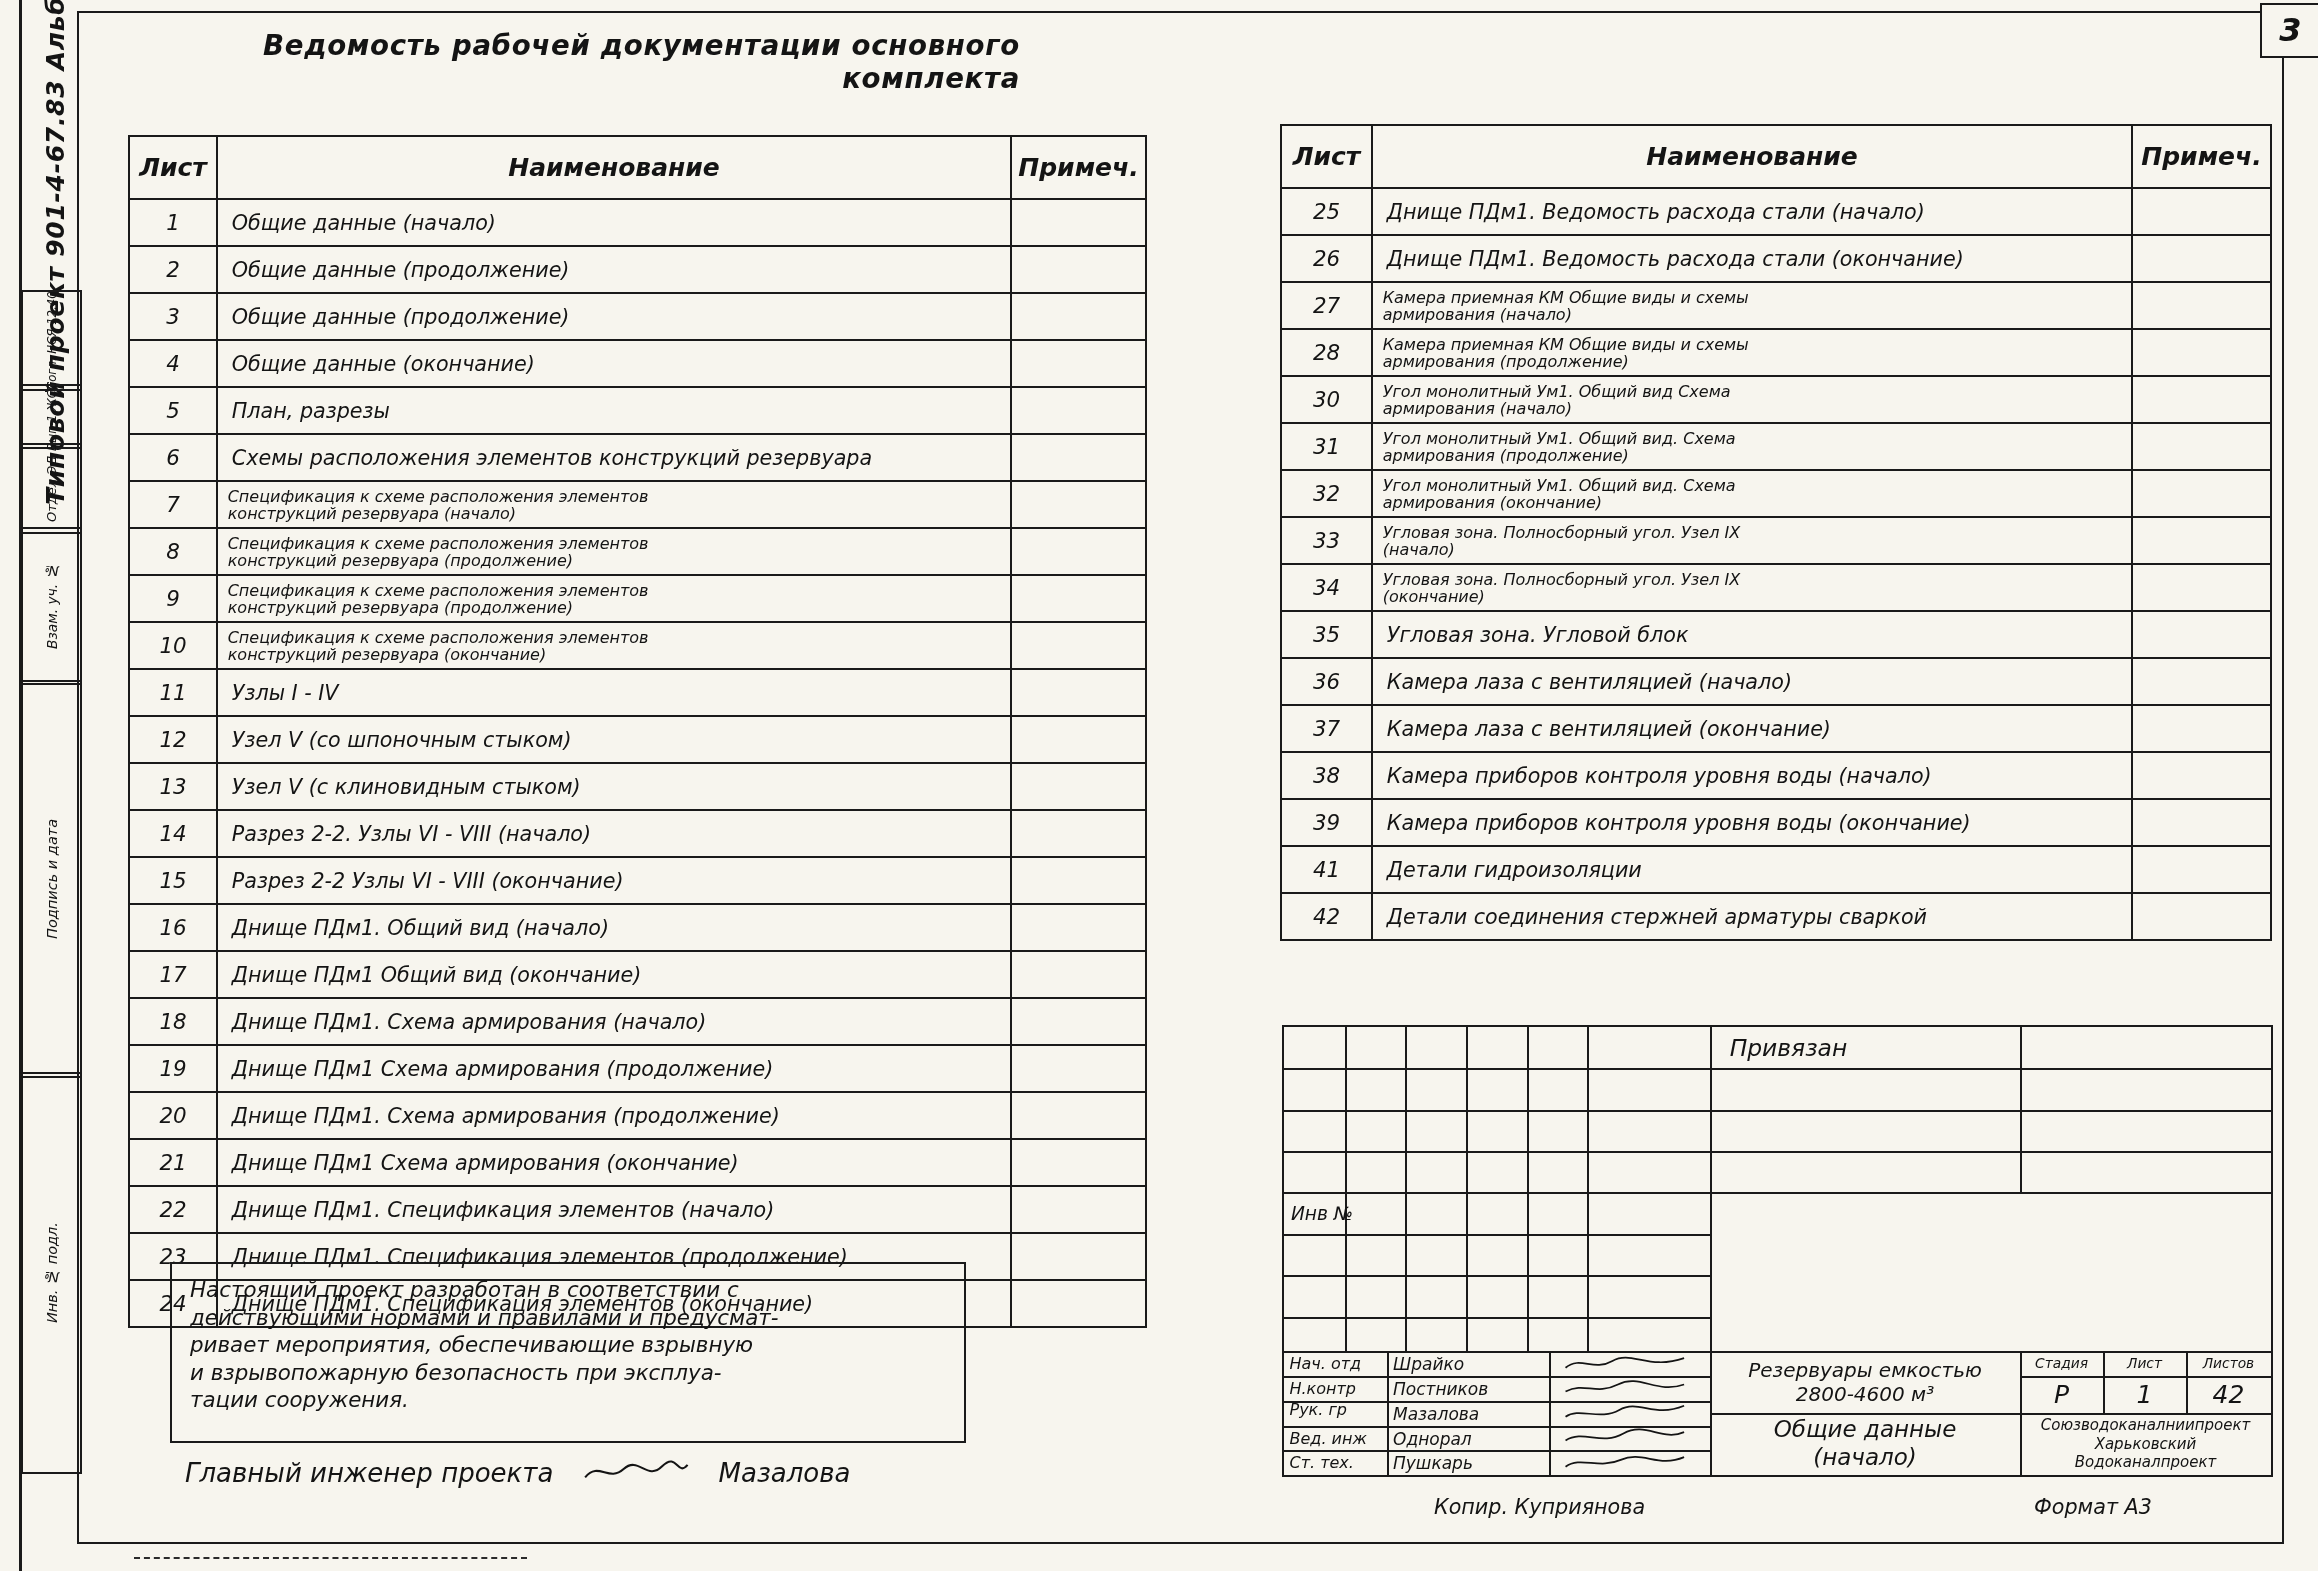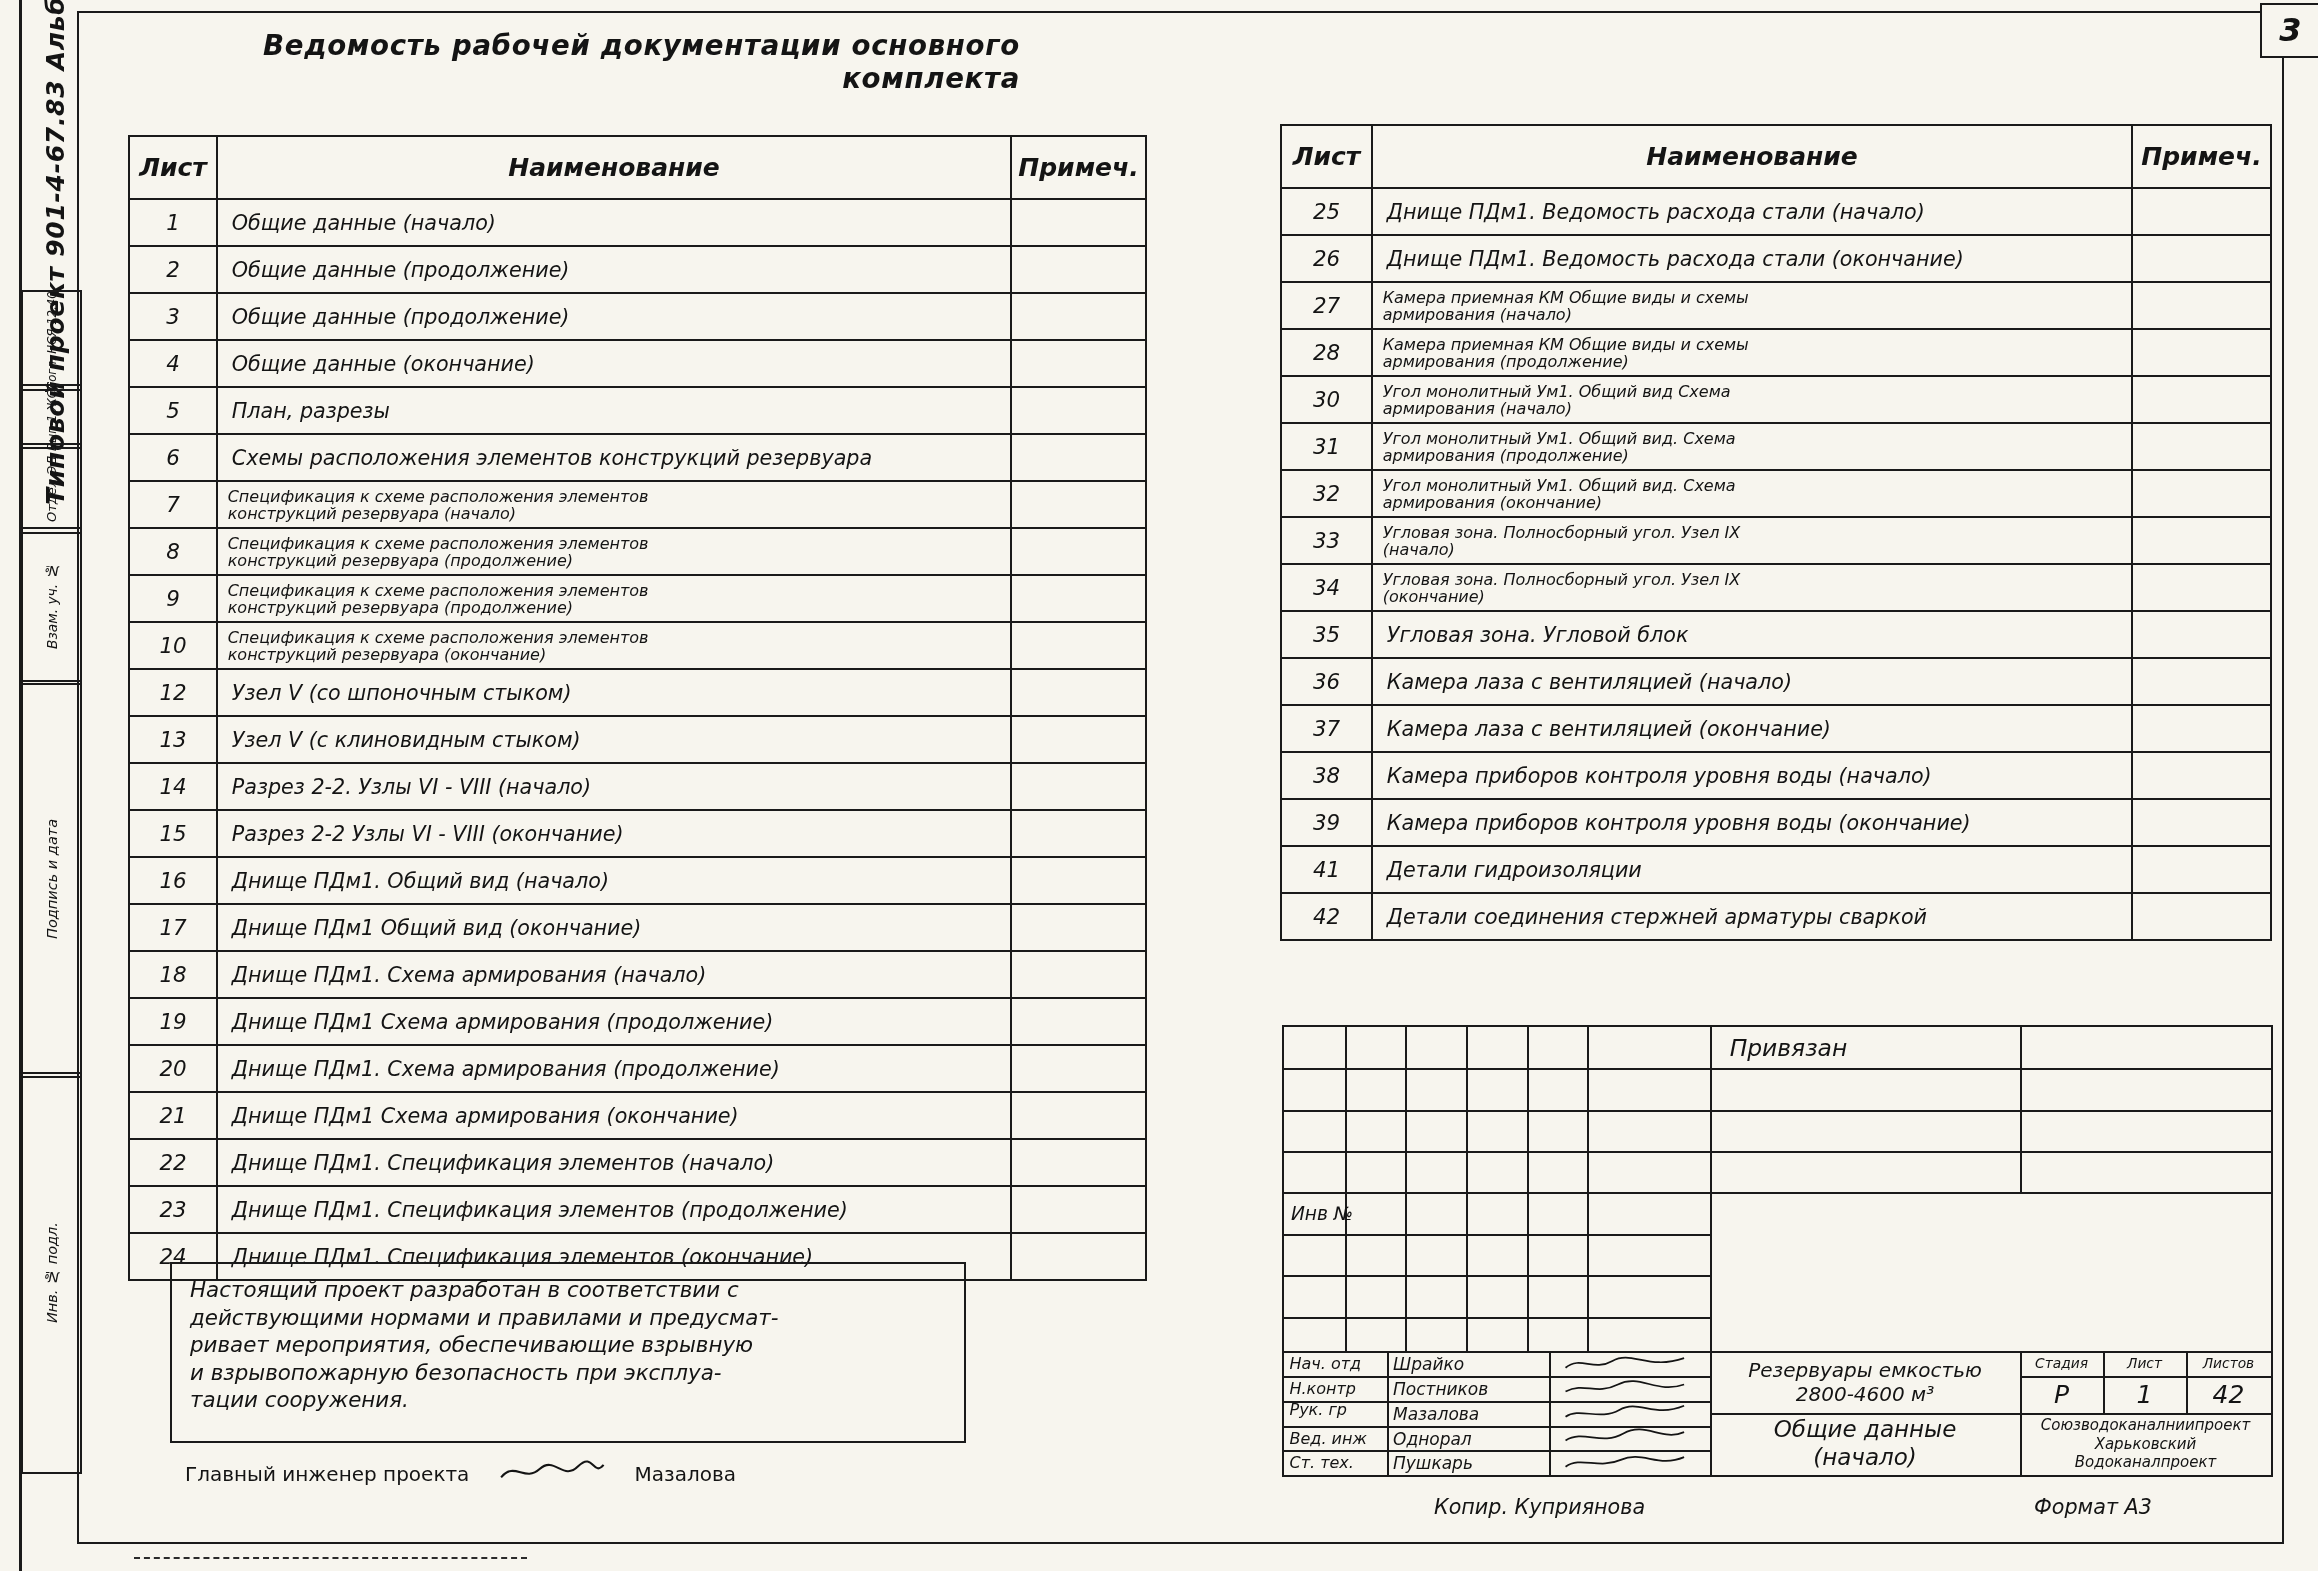--- a/index.html
+++ b/index.html
@@ -49,22 +49,22 @@
   #left-table{left:128px;top:135px;width:1018px}
   #right-table{left:1280px;top:124px;width:990px}
 
   .note-box{
     position:absolute;left:170px;top:1262px;width:796px;height:181px;border:2.8px solid #1a1a1a;
     padding:12.4px 6.9px 6.9px 18px;box-sizing:border-box;
     font-size:21.4px;font-style:italic;line-height:1.28;white-space:pre-line;
   }
   .chief-line{
     position:absolute;left:185px;top:1458px;width:779px;
-    display:flex;align-items:flex-end;gap:27.6px;
-    font-size:20px;
+    display:flex;align-items:flex-start;gap:27.6px;
+    font-size:26px;font-style:italic;
   }
 
   .title-block{position:absolute;left:1282px;top:1025px;width:987px;height:448px;border:2.8px solid #1a1a1a;box-sizing:content-box}
   .tb-h{position:absolute;height:2.1px;background:#1a1a1a}
   .tb-v{position:absolute;width:2.1px;background:#1a1a1a}
   .tb-cell{position:absolute;display:flex;align-items:center;justify-content:center;font-style:italic;text-align:center;white-space:pre-line}
   .tb-left{justify-content:flex-start;text-align:left}
 
   .sig{display:inline-block}
   .dash-artifact{position:absolute;left:134px;top:1557px;width:393px;border-top:2.8px dashed #2a2a2a}
@@ -154,20 +154,25 @@
 конструкций резервуара (продолжение)</td>
           <td class="c-note"></td>
         </tr>
         <tr>
           <td class="c-sheet">10</td>
           <td class="c-name two-line">Спецификация к схеме расположения элементов
 конструкций резервуара (окончание)</td>
           <td class="c-note"></td>
         </tr>
         <tr>
+          <td class="c-sheet">11</td>
+          <td class="c-name">Узлы I - IV</td>
+          <td class="c-note"></td>
+        </tr>
+        <tr>
           <td class="c-sheet">12</td>
           <td class="c-name">Узел V (со шпоночным стыком)</td>
           <td class="c-note"></td>
         </tr>
         <tr>
           <td class="c-sheet">13</td>
           <td class="c-name">Узел V (с клиновидным стыком)</td>
           <td class="c-note"></td>
         </tr>
         <tr>

